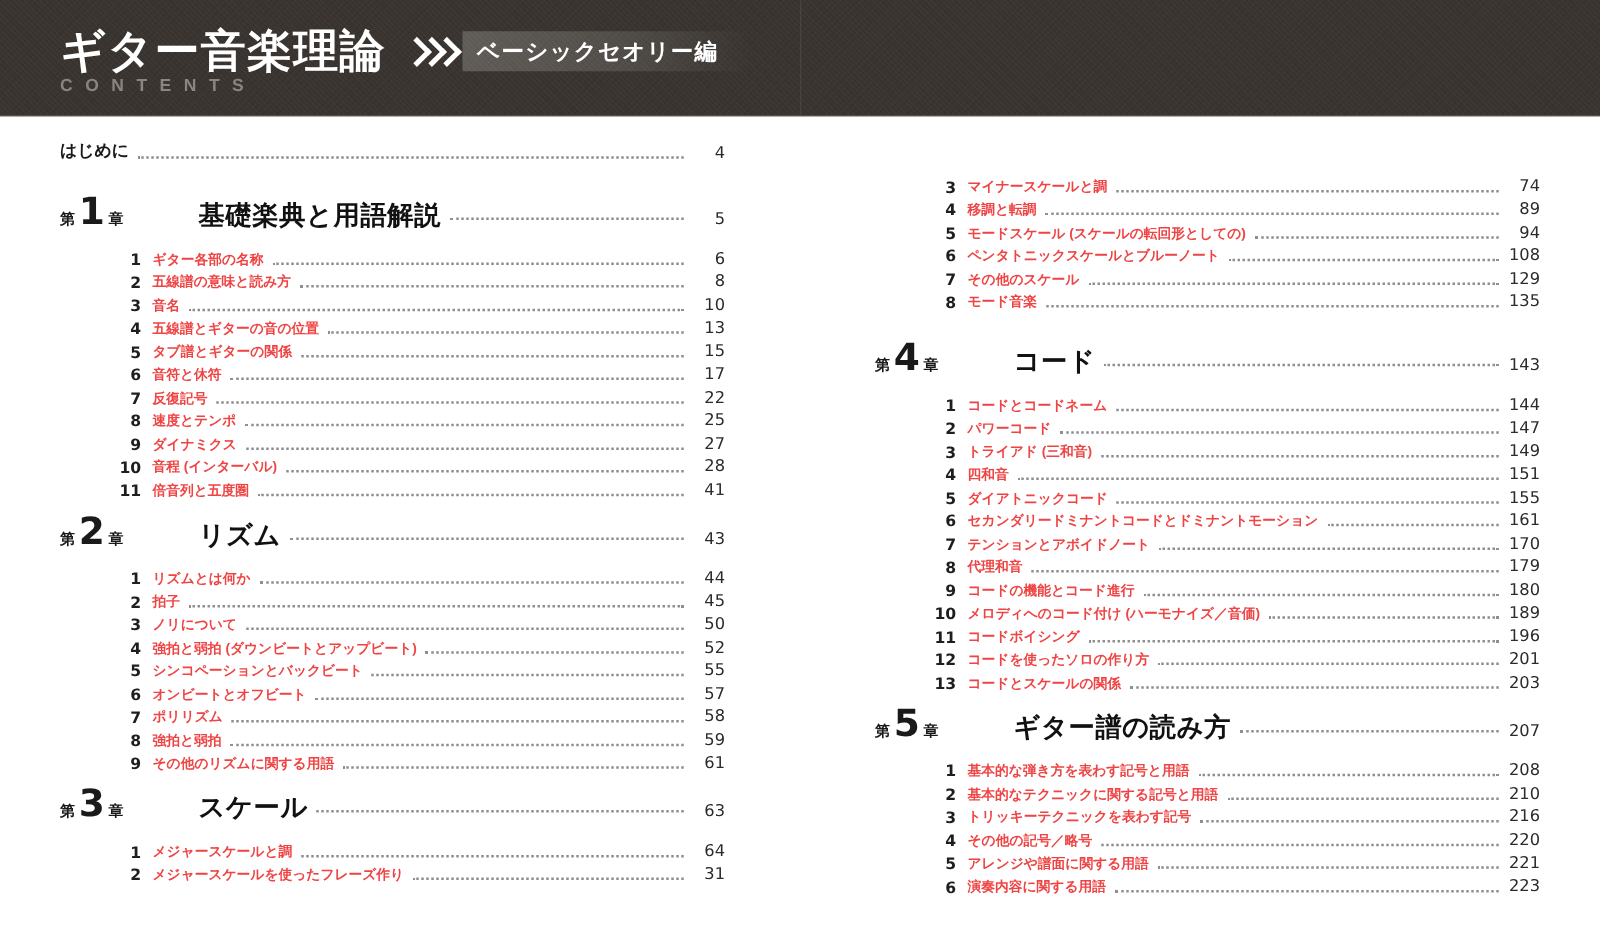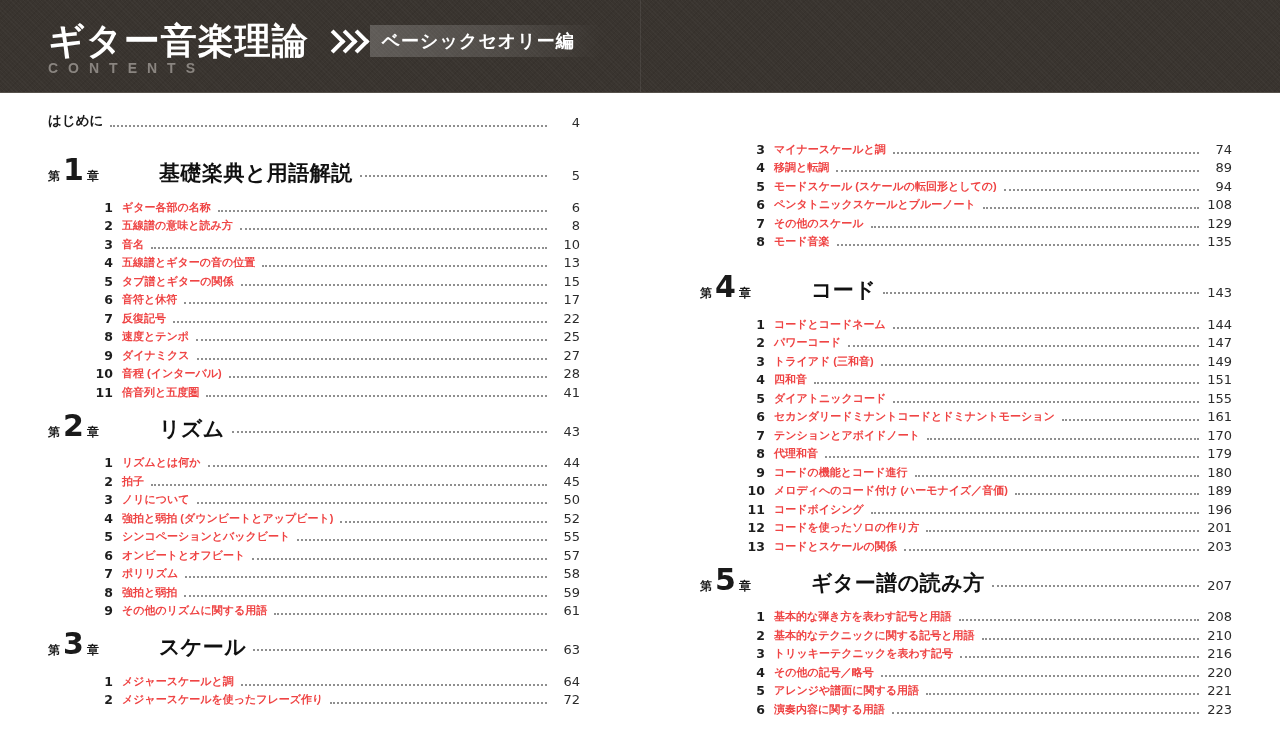--- a/index.html
+++ b/index.html
@@ -281,21 +281,21 @@
         <div class="row item-row">
           <span class="num">1</span>
           <span class="item-label">メジャースケールと調</span>
           <div class="leader"></div>
           <span class="page">64</span>
         </div>
         <div class="row item-row">
           <span class="num">2</span>
           <span class="item-label">メジャースケールを使ったフレーズ作り</span>
           <div class="leader"></div>
-          <span class="page">72</span>
+          <span class="page">31</span>
         </div>
       </div>
     </div>
   </div>
 <div class="col col-right">
     <div class="items">
       <div class="row item-row">
         <span class="num">3</span>
         <span class="item-label">マイナースケールと調</span>
         <div class="leader"></div>

